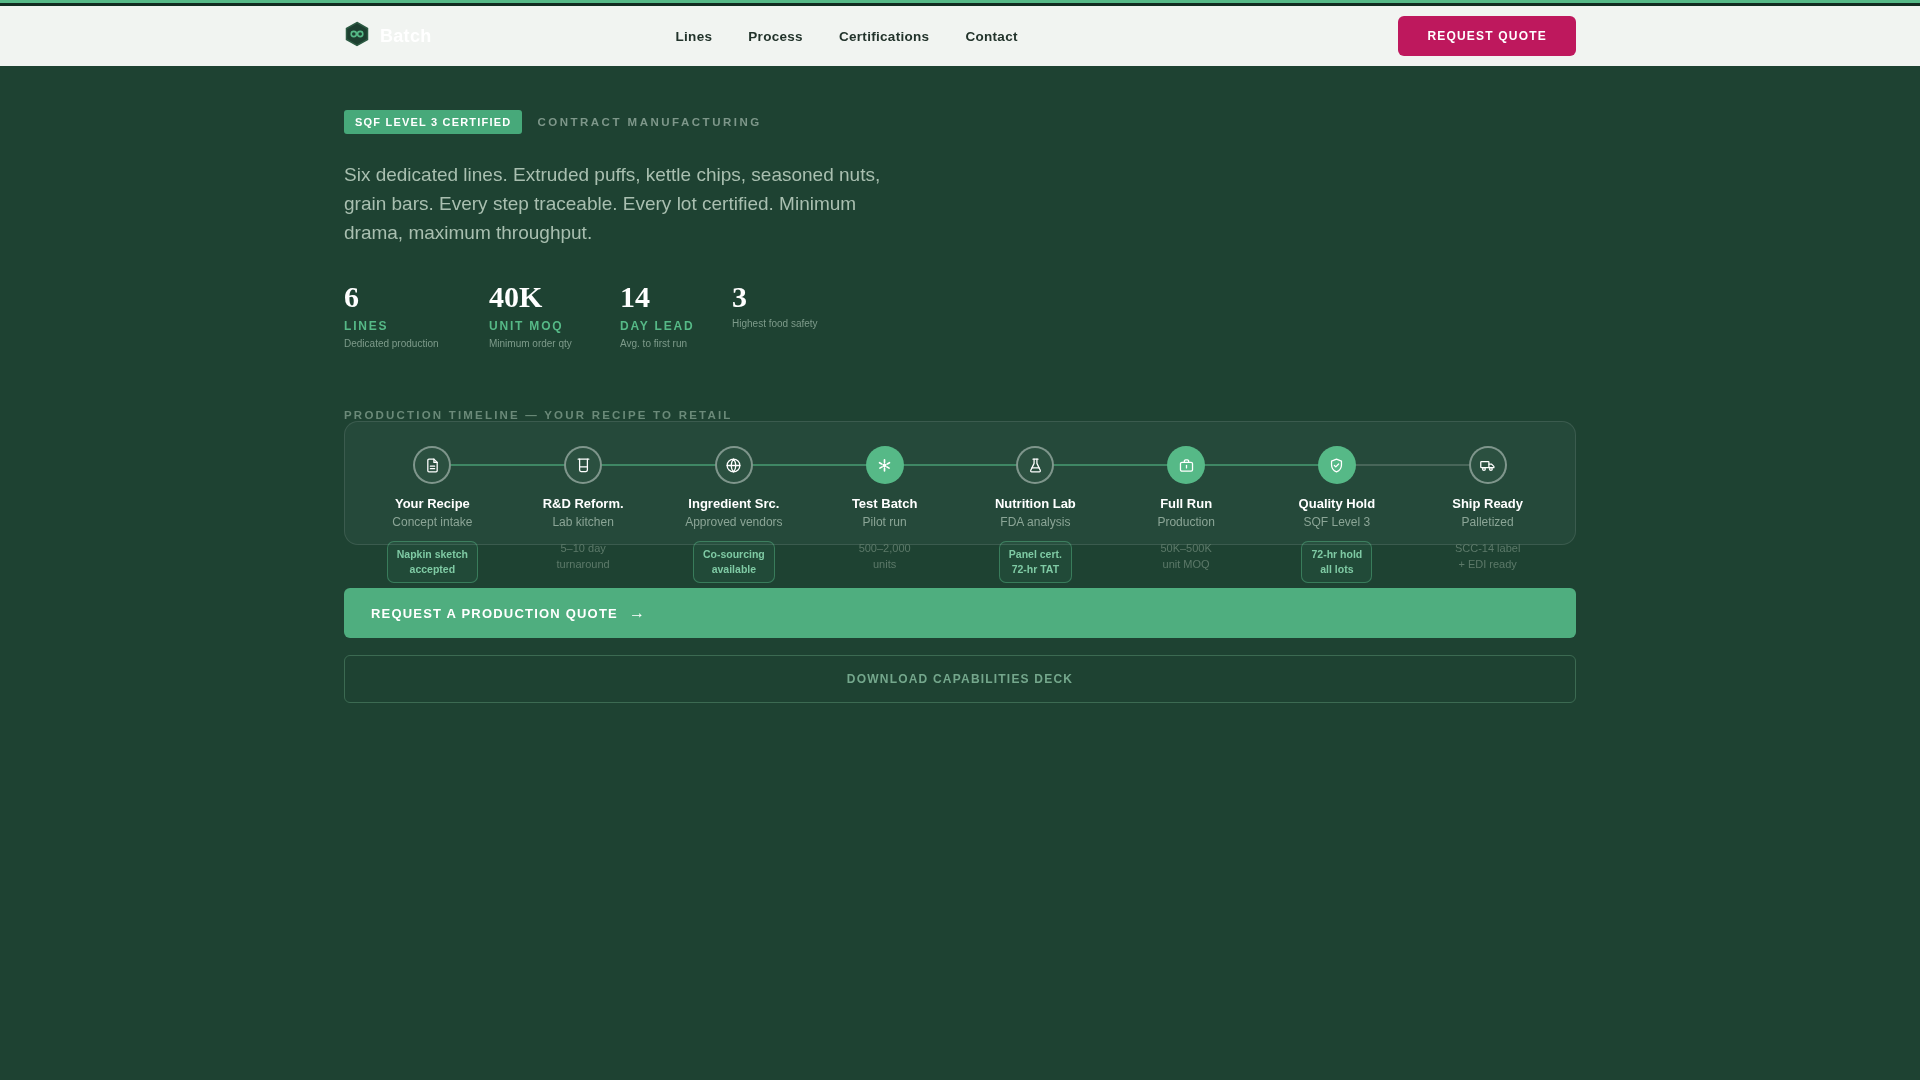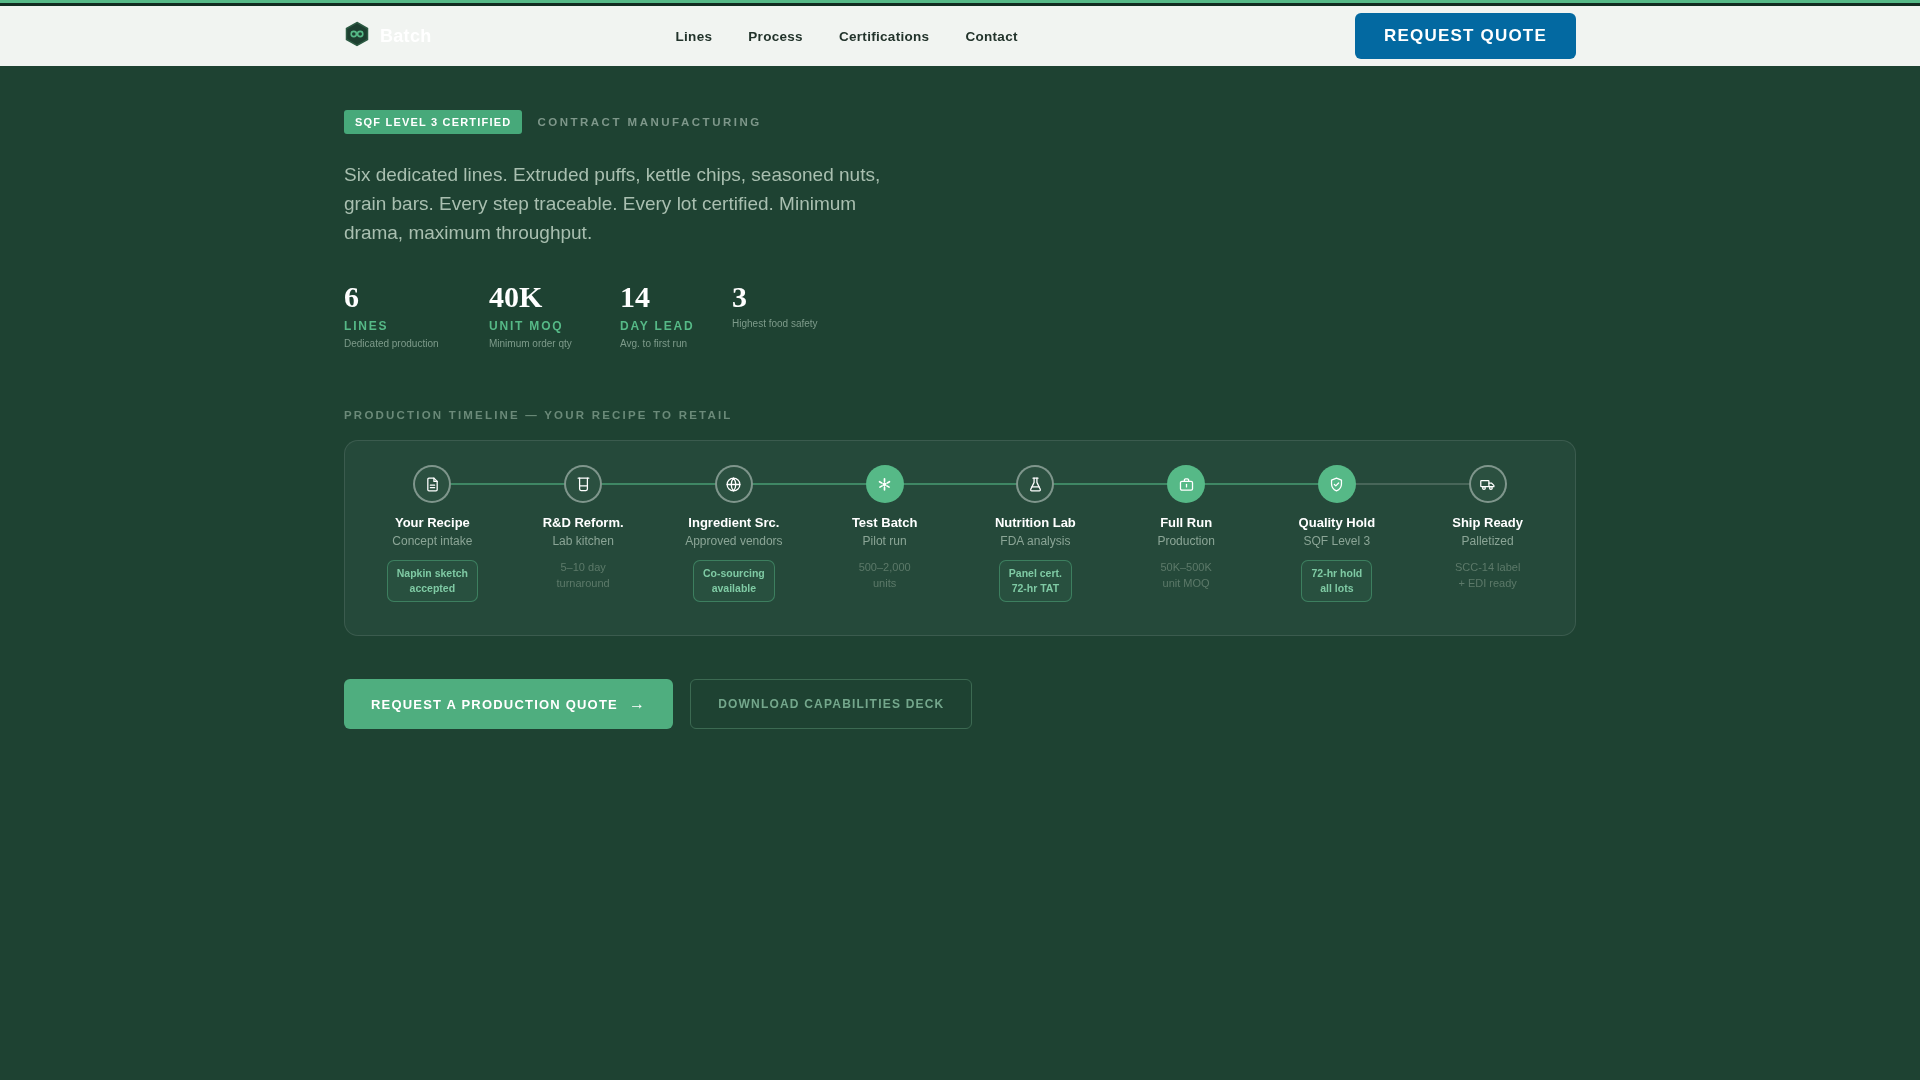--- a/index.html
+++ b/index.html
@@ -20,22 +20,22 @@
   .container { width:1232px; margin-left:344px; }
   .header-inner { display:flex; align-items:center; width:1232px; margin-left:344px; }
   .brand { display:flex; align-items:center; gap:10px; cursor:pointer; }
   .brand-word { color:#FFFFFF; font-weight:bold; font-size:18px; letter-spacing:0.3px; }
   nav { display:flex; gap:36px; margin-left:244px; }
   nav a {
     text-decoration:none; color:#22332B; font-size:13.5px; font-weight:bold;
     letter-spacing:0.3px; cursor:pointer;
   }
   .header-cta {
-    margin-left:auto; background:#0369a1; color:#FFFFFF; border:none; cursor:pointer;
-    font-family:inherit; font-weight:bold; font-size:17px; letter-spacing:1.2px;
+    margin-left:auto; background:#be185d; color:#FFFFFF; border:none; cursor:pointer;
+    font-family:inherit; font-weight:bold; font-size:12px; letter-spacing:1.2px;
     padding:13px 29px; border-radius:6px;
   }
 
   
   .hero { padding-top:44px; }
   .badge-row { display:flex; align-items:center; gap:15px; }
   .badge {
     background:#47A97A; color:#FFFFFF; font-size:11px; font-weight:bold;
     letter-spacing:1.2px; padding:6px 11px; border-radius:3px;text-align:right;
   }
@@ -63,21 +63,21 @@
   .stat-label {
     margin-top:6px; color:#56B987; font-size:12px; font-weight:bold; letter-spacing:1.8px;
   }
   .stat-sub { margin-top:5px; color:#7D9A8A; font-size:10px; }
 
   
   .timeline-eyebrow {
     margin-top:60px; color:#6B8A79; font-size:11.5px; font-weight:bold; letter-spacing:2.2px;
   }
   .timeline-card {
-    margin-top:19px; width:1232px; height:196px;
+    width:1232px; height:124px;
     background:#25493A; border:1px solid rgba(255,255,255,0.10); border-radius:14px;
     position:relative;
   }
   .steps {
     position:relative; display:grid; grid-template-columns:repeat(8,1fr);
     padding:24px 12px 18px; height:100%;
   }
   .connector { position:absolute; top:42px; height:2px; }
   .connector.green { left:6.25%; width:75%; background:rgba(86,185,135,0.55); }
   .connector.dim { left:81.25%; width:12.5%; background:rgba(255,255,255,0.16); }
@@ -94,21 +94,21 @@
   .step-sub { margin-top:4px; color:#8BA596; font-size:12px; }
   .step-meta { margin-top:12px; display:flex; justify-content:center; }
   .meta.chip {
     display:inline-block; padding:5px 9px; border:1px solid rgba(86,185,135,0.45);
     border-radius:7px; background:rgba(86,185,135,0.07);
     color:#7FCAA4; font-size:10.5px; font-weight:bold; line-height:1.45;
   }
   .meta.plain { color:#5C7969; font-size:11px; line-height:1.45; }
 
   
-  .cta-row { margin-top:43px; display:flex; gap:17px; }
+  .cta-row { margin-top:43px; display:flex; gap:17px;flex-direction:column; }
   .btn-primary {
     background:#4FAE7F; color:#FFFFFF; border:none; border-radius:6px; cursor:pointer;
     font-family:inherit; font-weight:bold; font-size:13px; letter-spacing:1.2px;
     padding:16px 27px; display:flex; align-items:center; gap:11px;
   }
   .btn-primary .arrow { font-size:16px; font-weight:normal; }
   .btn-secondary {
     background:transparent; color:#74A78C; border:1px solid #3C6A52; border-radius:6px;
     cursor:pointer; font-family:inherit; font-weight:bold; font-size:12px;
     letter-spacing:1.2px; padding:16px 27px;

